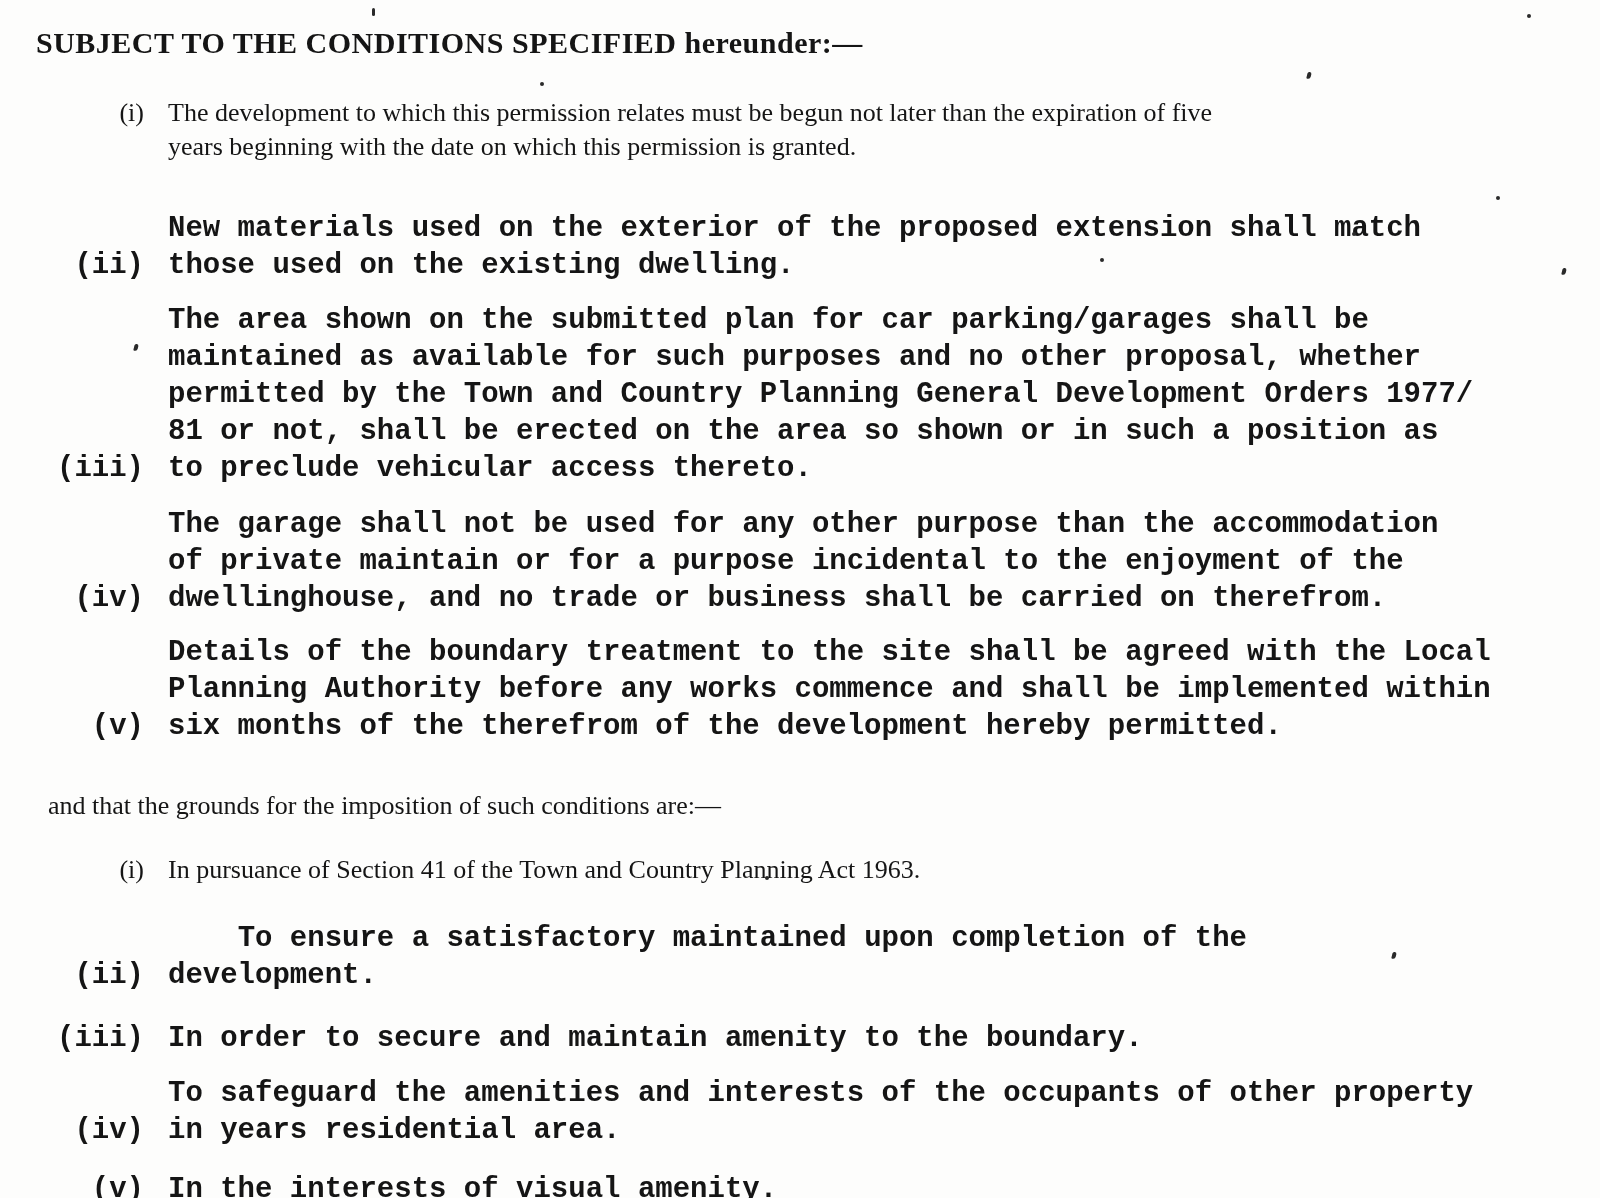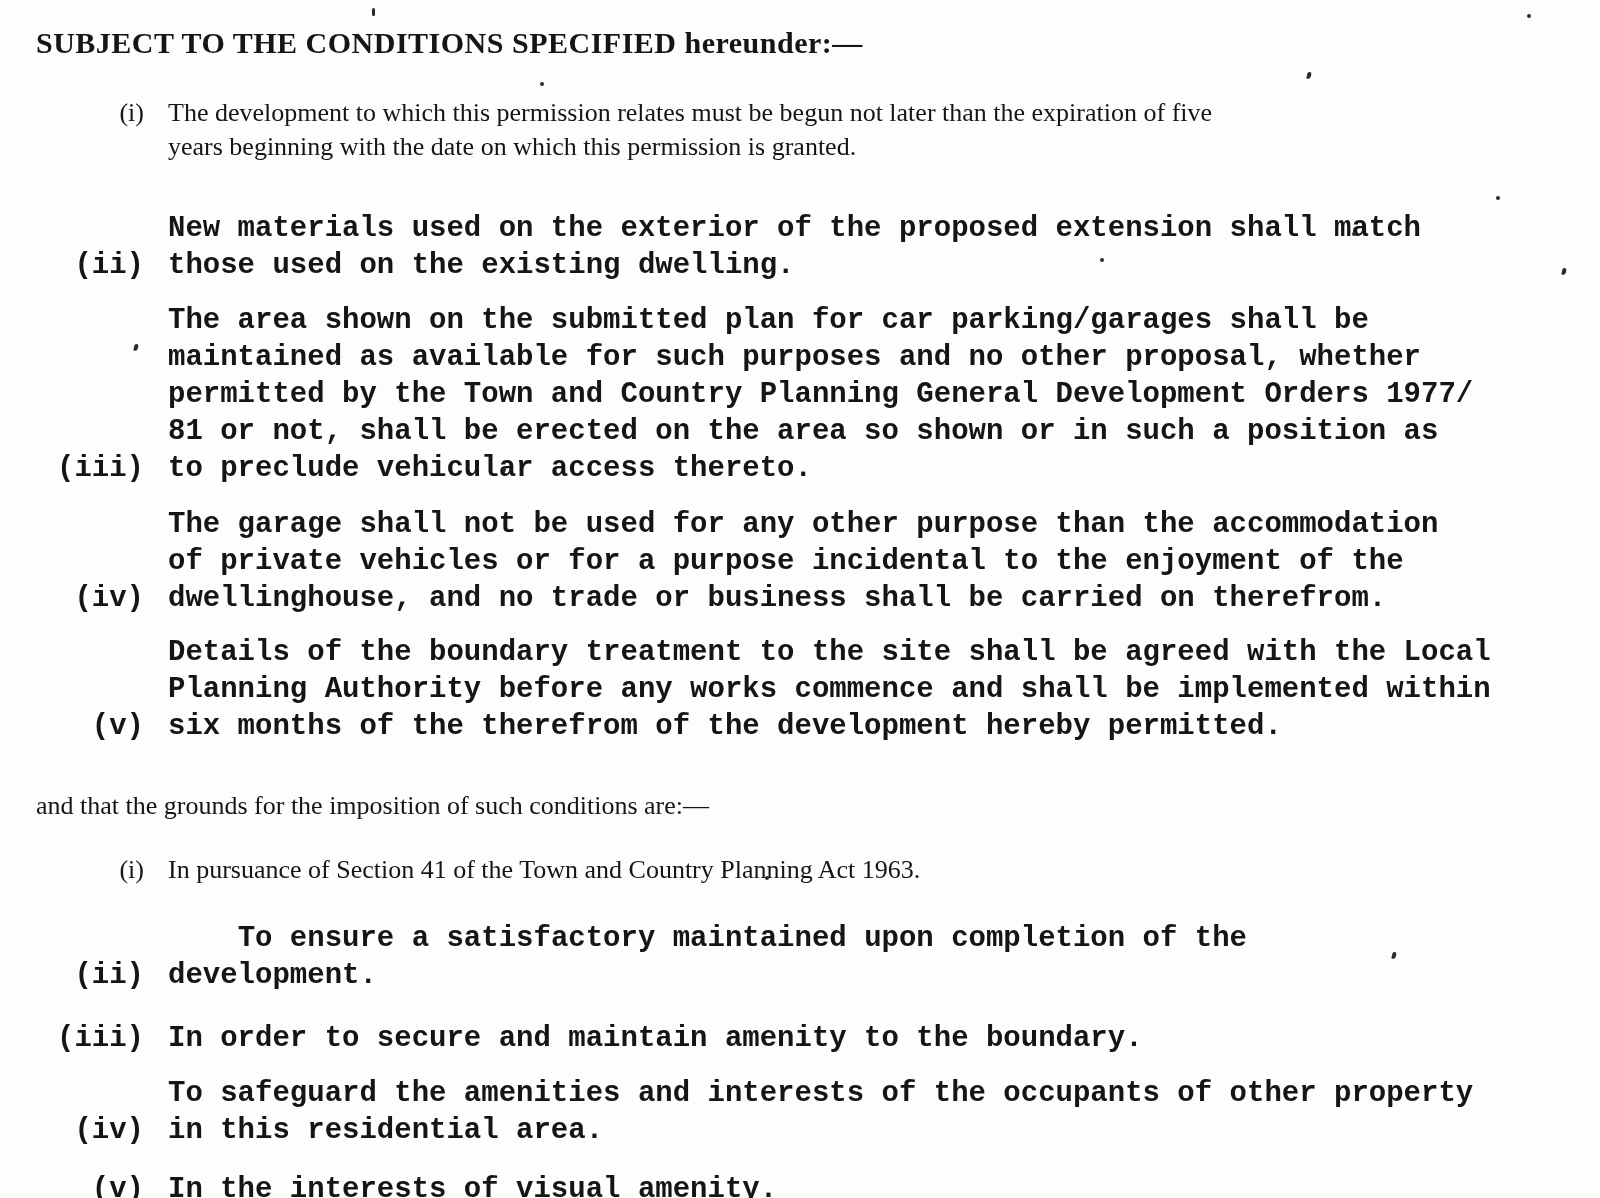--- a/index.html
+++ b/index.html
@@ -61,21 +61,21 @@
   }
   
   .mb-ci   { margin-bottom: 46px; }
   .mb-cii  { margin-bottom: 18px; }
   .mb-ciii { margin-bottom: 19px; }
   .mb-civ  { margin-bottom: 17px; }
   .mb-cv   { margin-bottom: 44px; }
   .intro {
     font-size: 26px;
     line-height: 34px;
-    margin: 0 0 30px 0;
+    margin: 0 0 30px 12px;
     white-space: pre-wrap;
   }
   .mb-gi   { margin-bottom: 33px; }
   .mb-gii  { margin-bottom: 26px; }
   .mb-giii { margin-bottom: 18px; }
   .mb-giv  { margin-bottom: 22px; }
   
   .speck {
     position: absolute;
     background: #2a2a2a;
@@ -111,21 +111,21 @@
       <div class="text">The area shown on the submitted plan for car parking/garages shall be
 maintained as available for such purposes and no other proposal, whether
 permitted by the Town and Country Planning General Development Orders 1977/
 81 or not, shall be erected on the area so shown or in such a position as
 to preclude vehicular access thereto.</div>
     </div>
 
     <div class="item mono mb-civ">
       <div class="label">(iv)</div>
       <div class="text">The garage shall not be used for any other purpose than the accommodation
-of private vehicles or for a purpose incidental to the enjoyment of the
+of private maintain or for a purpose incidental to the enjoyment of the
 dwellinghouse, and no trade or business shall be carried on therefrom.</div>
     </div>
 
     <div class="item mono mb-cv">
       <div class="label">(v)</div>
       <div class="text">Details of the boundary treatment to the site shall be agreed with the Local
 Planning Authority before any works commence and shall be implemented within
 six months of the therefrom of the development hereby permitted.</div>
     </div>
 
@@ -147,21 +147,21 @@
     </div>
 
     <div class="item mono mb-giii">
       <div class="label">(iii)</div>
       <div class="text">In order to secure and maintain amenity to the boundary.</div>
     </div>
 
     <div class="item mono mb-giv">
       <div class="label">(iv)</div>
       <div class="text">To safeguard the amenities and interests of the occupants of other property
-in this residential area.</div>
+in years residential area.</div>
     </div>
 
     <div class="item mono">
       <div class="label">(v)</div>
       <div class="text">In the interests of visual amenity.</div>
     </div>
 
   </section>
 
   <span class="speck dash" style="left:372px;  top:8px;"></span>

